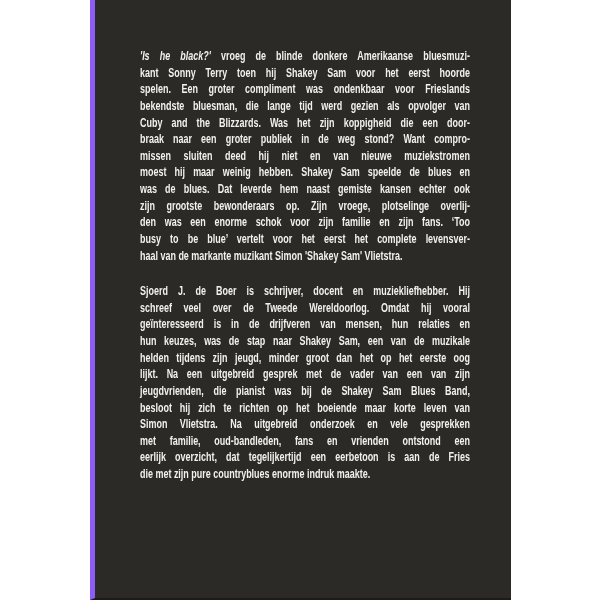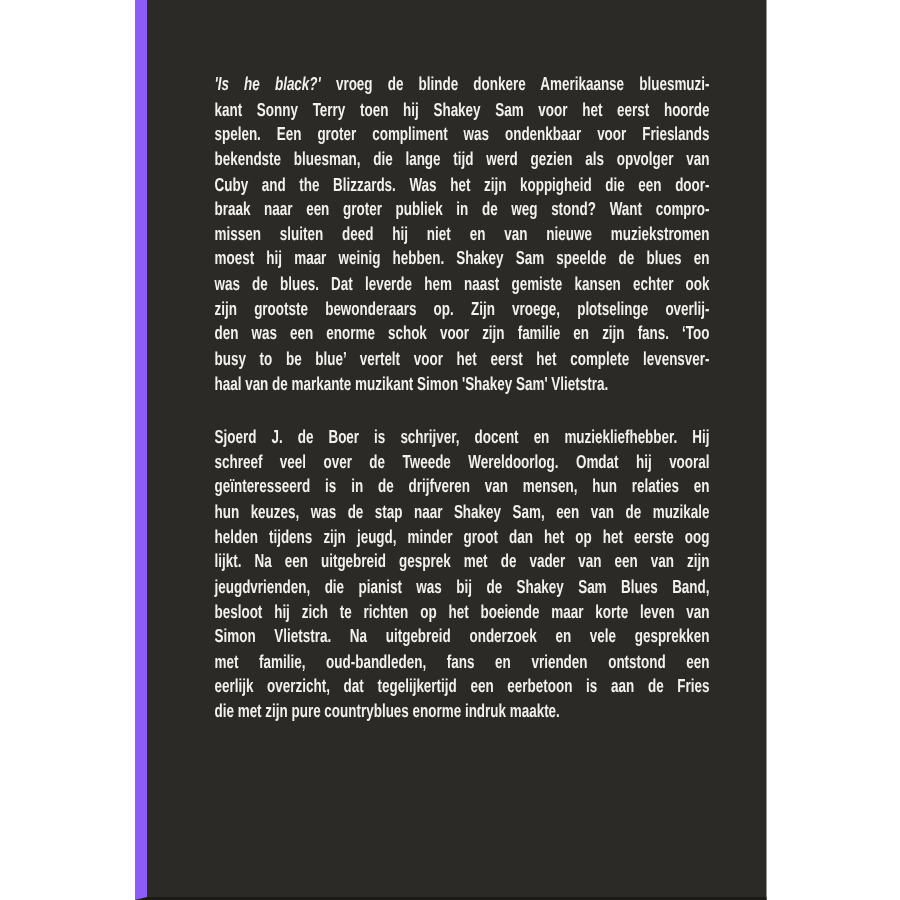--- a/index.html
+++ b/index.html
@@ -16,21 +16,21 @@
     font-family: "Liberation Sans", sans-serif;
   }
   .cover-page {
     position: absolute;
     left: 90px;
     top: 0;
     width: 421px;
     height: 600px;
     box-sizing: border-box;
     background: #2b2a27;
-    border-left: 8px solid #8b5cf6;
+    border-left: 5px solid #8b5cf6;
     border-bottom: 2px solid #1c1b18;
   }
   .text-block {
     position: absolute;
     left: 45px;
     top: 48px;
     width: 460px;
     transform: scaleX(0.7174);
     transform-origin: left top;
     color: #f2f1ee;

